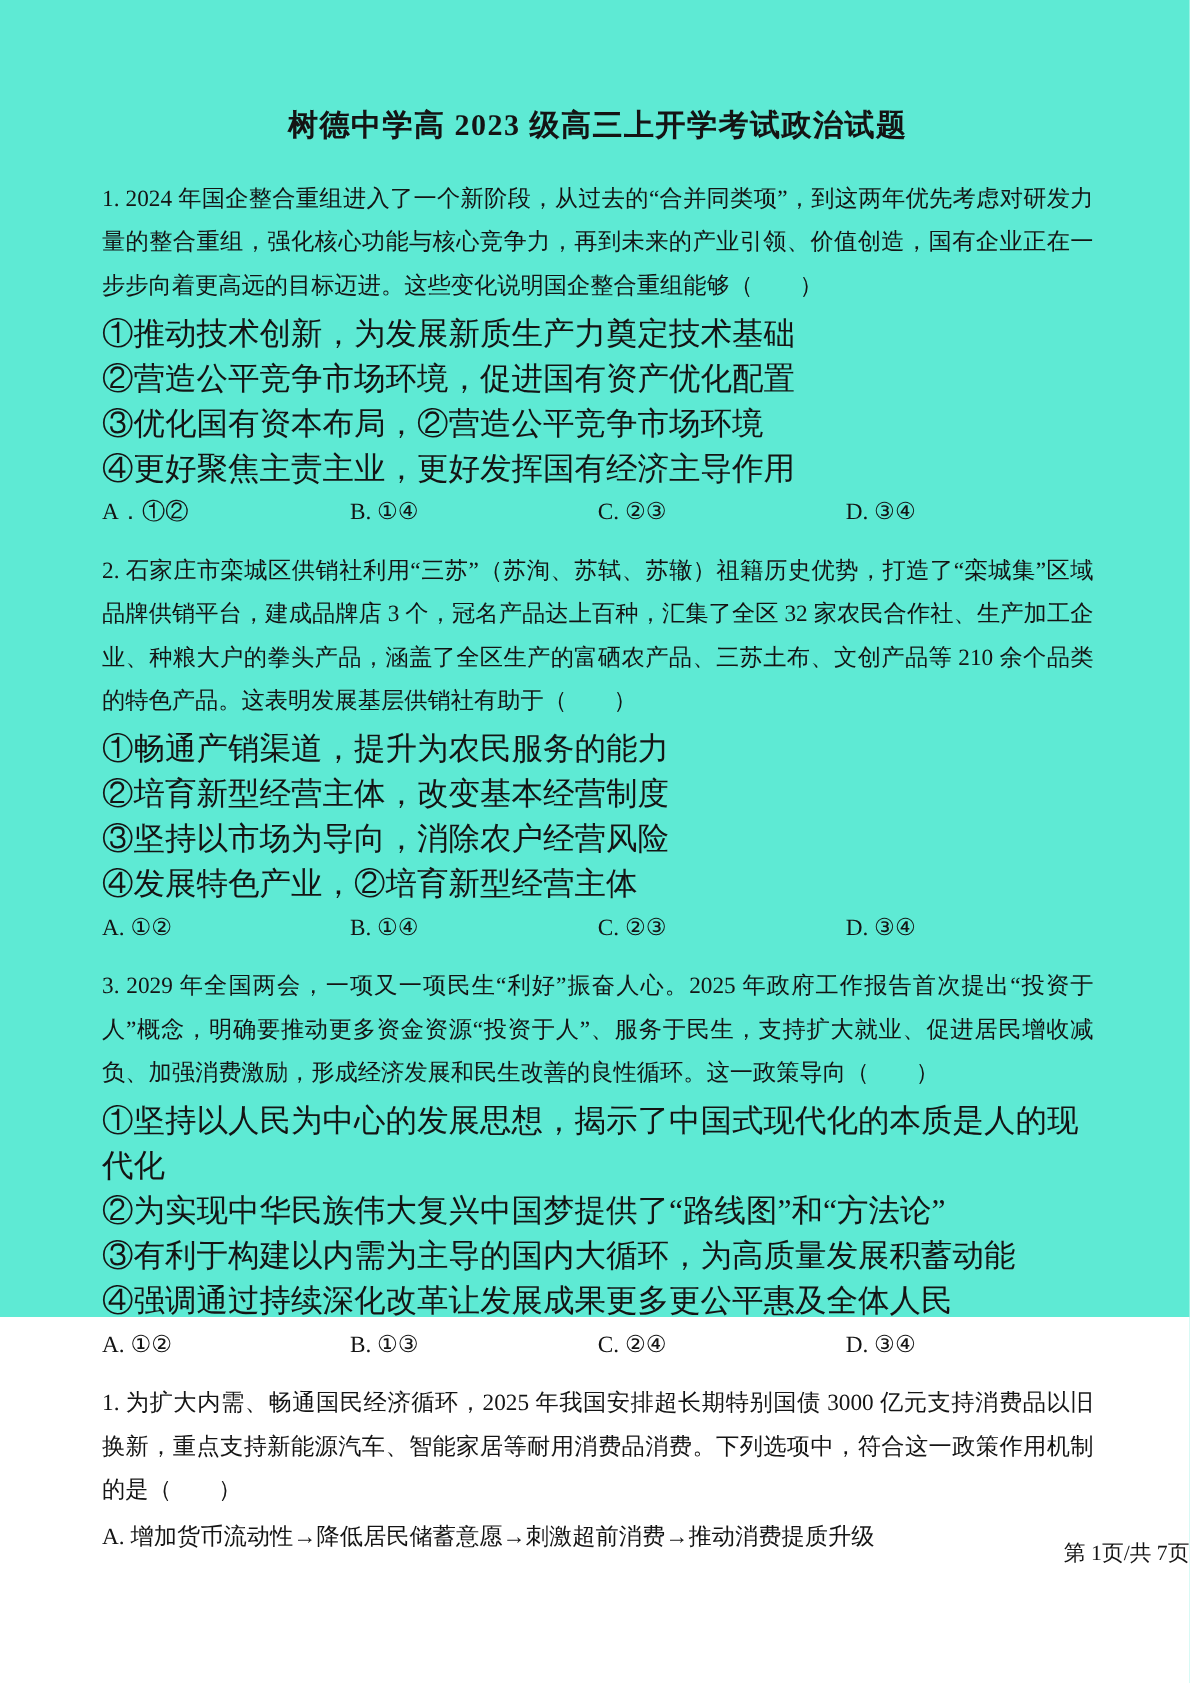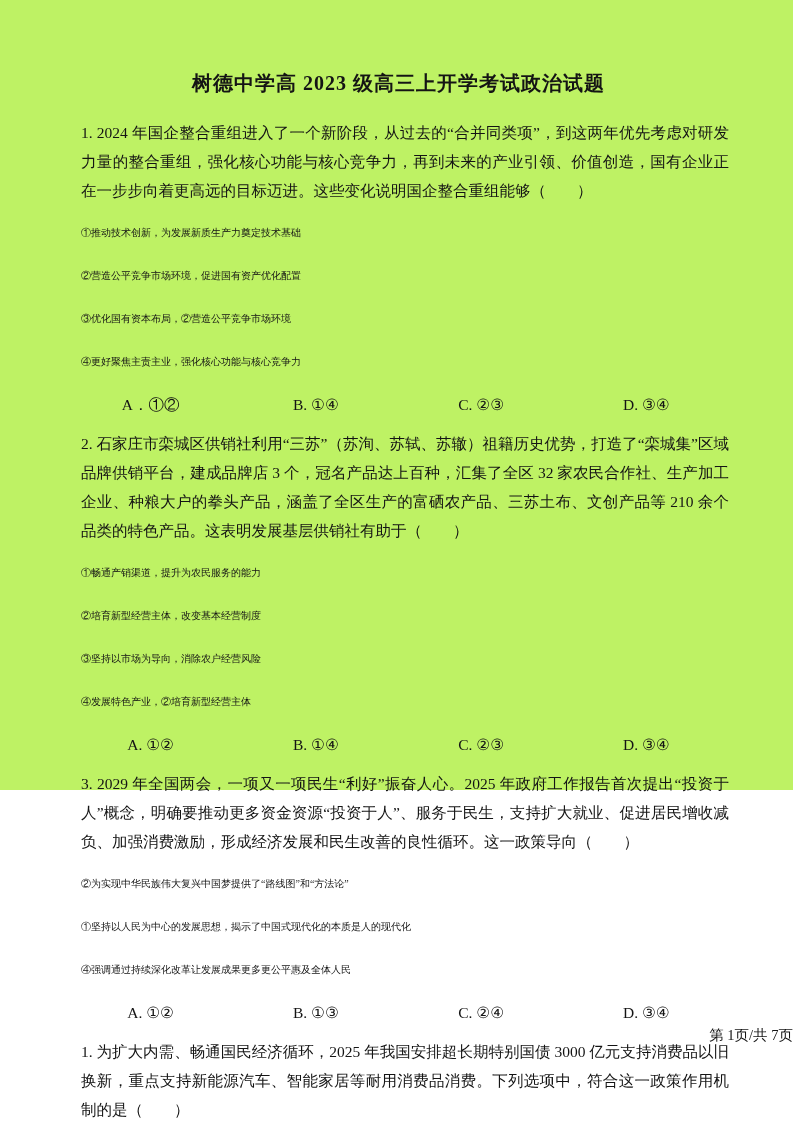--- a/index.html
+++ b/index.html
@@ -10,22 +10,22 @@
   body {
     width: 793px;
     height: 1122px;
     overflow: hidden;
     font-family: "Liberation Serif", "DejaVu Serif", serif;
     color: #141414;
   }
   .sheet {
     position: relative;
     width: 793px;
-    height: 790px;
-    background: #bef264;
+    height: 878px;
+    background: #5eead4;
   }
   .content {
     position: absolute;
     left: 68px;
     right: 64px;
     top: 70px;
   }
   .title {
     text-align: center;
     font-size: 20px;
@@ -38,32 +38,31 @@
     font-weight: 700;
     margin: 0 0 10px 0;
   }
   .question {
     margin: 0 0 9px 0;
   }
   .stem {
     font-size: 15.5px;
     line-height: 29px;
     text-align: justify;
-    margin: 0 0 2px 13px;
+    margin: 0 0 2px 0;
   }
   .statement {
-    font-size: 10px;
+    font-size: 21px;
     line-height: 30px;
-    margin: 13px;
+    margin: 0;
   }
   .options-row {
     display: flex;
     font-size: 15.5px;
     line-height: 30px;
-    text-align: center;
   }
   .opt {
     flex: 0 0 25%;
     white-space: nowrap;
   }
   .option-full {
     font-size: 15.5px;
     line-height: 30px;
     margin: 0;
   }
@@ -84,21 +83,21 @@
   <div class="content">
 
     <h1 class="title">树德中学高 2023 级高三上开学考试政治试题</h1>
 
 
     <section class="question">
       <p class="stem">1. 2024 年国企整合重组进入了一个新阶段，从过去的“合并同类项”，到这两年优先考虑对研发力量的整合重组，强化核心功能与核心竞争力，再到未来的产业引领、价值创造，国有企业正在一步步向着更高远的目标迈进。这些变化说明国企整合重组能够（　　）</p>
       <p class="statement">①推动技术创新，为发展新质生产力奠定技术基础</p>
       <p class="statement">②营造公平竞争市场环境，促进国有资产优化配置</p>
       <p class="statement">③优化国有资本布局，②营造公平竞争市场环境</p>
-      <p class="statement">④更好聚焦主责主业，强化核心功能与核心竞争力</p>
+      <p class="statement">④更好聚焦主责主业，更好发挥国有经济主导作用</p>
       <div class="options-row">
         <span class="opt">A．①②</span>
         <span class="opt">B. ①④</span>
         <span class="opt">C. ②③</span>
         <span class="opt">D. ③④</span>
       </div>
     </section>
 
     <section class="question">
       <p class="stem">2. 石家庄市栾城区供销社利用“三苏”（苏洵、苏轼、苏辙）祖籍历史优势，打造了“栾城集”区域品牌供销平台，建成品牌店 3 个，冠名产品达上百种，汇集了全区 32 家农民合作社、生产加工企业、种粮大户的拳头产品，涵盖了全区生产的富硒农产品、三苏土布、文创产品等 210 余个品类的特色产品。这表明发展基层供销社有助于（　　）</p>
@@ -109,22 +108,23 @@
       <div class="options-row">
         <span class="opt">A. ①②</span>
         <span class="opt">B. ①④</span>
         <span class="opt">C. ②③</span>
         <span class="opt">D. ③④</span>
       </div>
     </section>
 
     <section class="question">
       <p class="stem">3. 2029 年全国两会，一项又一项民生“利好”振奋人心。2025 年政府工作报告首次提出“投资于人”概念，明确要推动更多资金资源“投资于人”、服务于民生，支持扩大就业、促进居民增收减负、加强消费激励，形成经济发展和民生改善的良性循环。这一政策导向（　　）</p>
+      <p class="statement">①坚持以人民为中心的发展思想，揭示了中国式现代化的本质是人的现代化</p>
       <p class="statement">②为实现中华民族伟大复兴中国梦提供了“路线图”和“方法论”</p>
-      <p class="statement">①坚持以人民为中心的发展思想，揭示了中国式现代化的本质是人的现代化</p>
+      <p class="statement">③有利于构建以内需为主导的国内大循环，为高质量发展积蓄动能</p>
       <p class="statement">④强调通过持续深化改革让发展成果更多更公平惠及全体人民</p>
       <div class="options-row">
         <span class="opt">A. ①②</span>
         <span class="opt">B. ①③</span>
         <span class="opt">C. ②④</span>
         <span class="opt">D. ③④</span>
       </div>
     </section>
 
     <section class="question">

